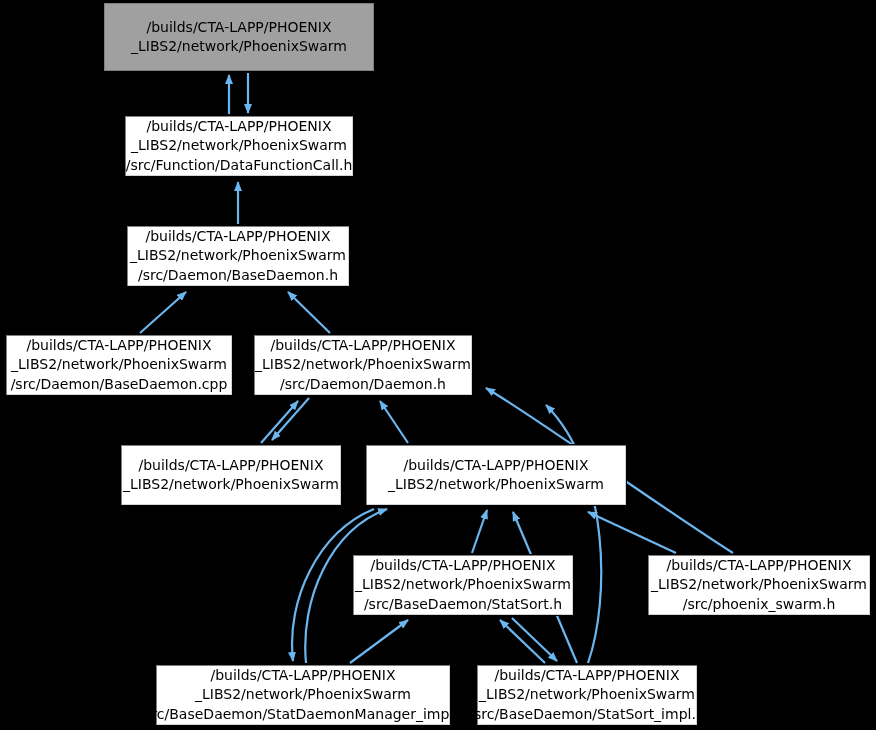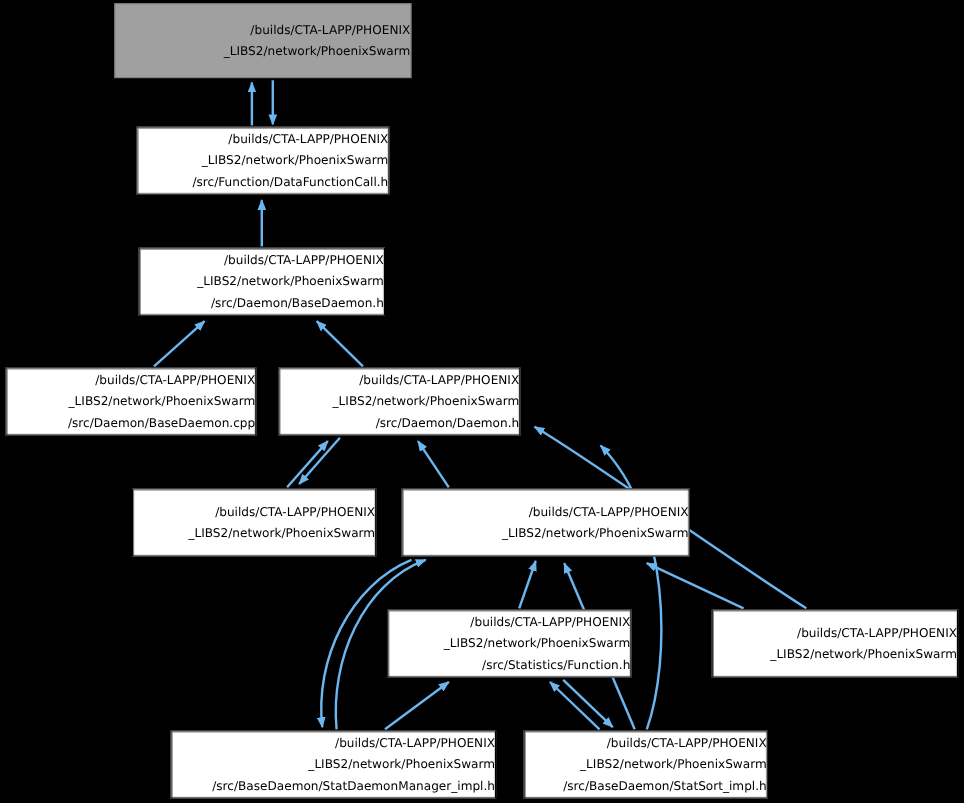--- a/index.html
+++ b/index.html
@@ -25,27 +25,27 @@
     top: 0;
     width: 876px;
     height: 730px;
   }
   .node {
     position: absolute;
     box-sizing: border-box;
     border: 1px solid #000000;
     background: #ffffff;
     color: #000000;
-    font-size: 11px;
+    font-size: 14px;
     line-height: 19.4px;
     text-align: center;
     display: flex;
     flex-direction: column;
     justify-content: center;
-    align-items: flex-end;
+    align-items: center;
     white-space: pre;
     z-index: 5;
     box-shadow: 1px 1px 0 0 #808080 inset, -1px -1px 0 0 #d4d4d4 inset;
   }
   .node.highlight {
     background: #a0a0a0;
     border: 1px solid #808080;
     box-shadow: none;
   }
   .node-line {
@@ -139,26 +139,27 @@
   </div>
 
   <div class="node" style="left:365px; top:444px; width:262px; height:62px;">
     <span class="node-line">/builds/CTA-LAPP/PHOENIX</span>
     <span class="node-line">_LIBS2/network/PhoenixSwarm</span>
   </div>
 
   <div class="node" style="left:352px; top:554px; width:222px; height:62px;">
     <span class="node-line">/builds/CTA-LAPP/PHOENIX</span>
     <span class="node-line">_LIBS2/network/PhoenixSwarm</span>
-    <span class="node-line">/src/Statistics/Function.h</span>
+    <span class="node-line">/src/BaseDaemon/StatSort.h</span>
   </div>
 
   <div class="node" style="left:647px; top:554px; width:224px; height:62px;">
     <span class="node-line">/builds/CTA-LAPP/PHOENIX</span>
     <span class="node-line">_LIBS2/network/PhoenixSwarm</span>
+    <span class="node-line">/src/phoenix_swarm.h</span>
   </div>
 
   <div class="node" style="left:155px; top:664px; width:296px; height:62px;">
     <span class="node-line">/builds/CTA-LAPP/PHOENIX</span>
     <span class="node-line">_LIBS2/network/PhoenixSwarm</span>
     <span class="node-line">/src/BaseDaemon/StatDaemonManager_impl.h</span>
   </div>
 
   <div class="node" style="left:476px; top:664px; width:222px; height:62px;">
     <span class="node-line">/builds/CTA-LAPP/PHOENIX</span>

